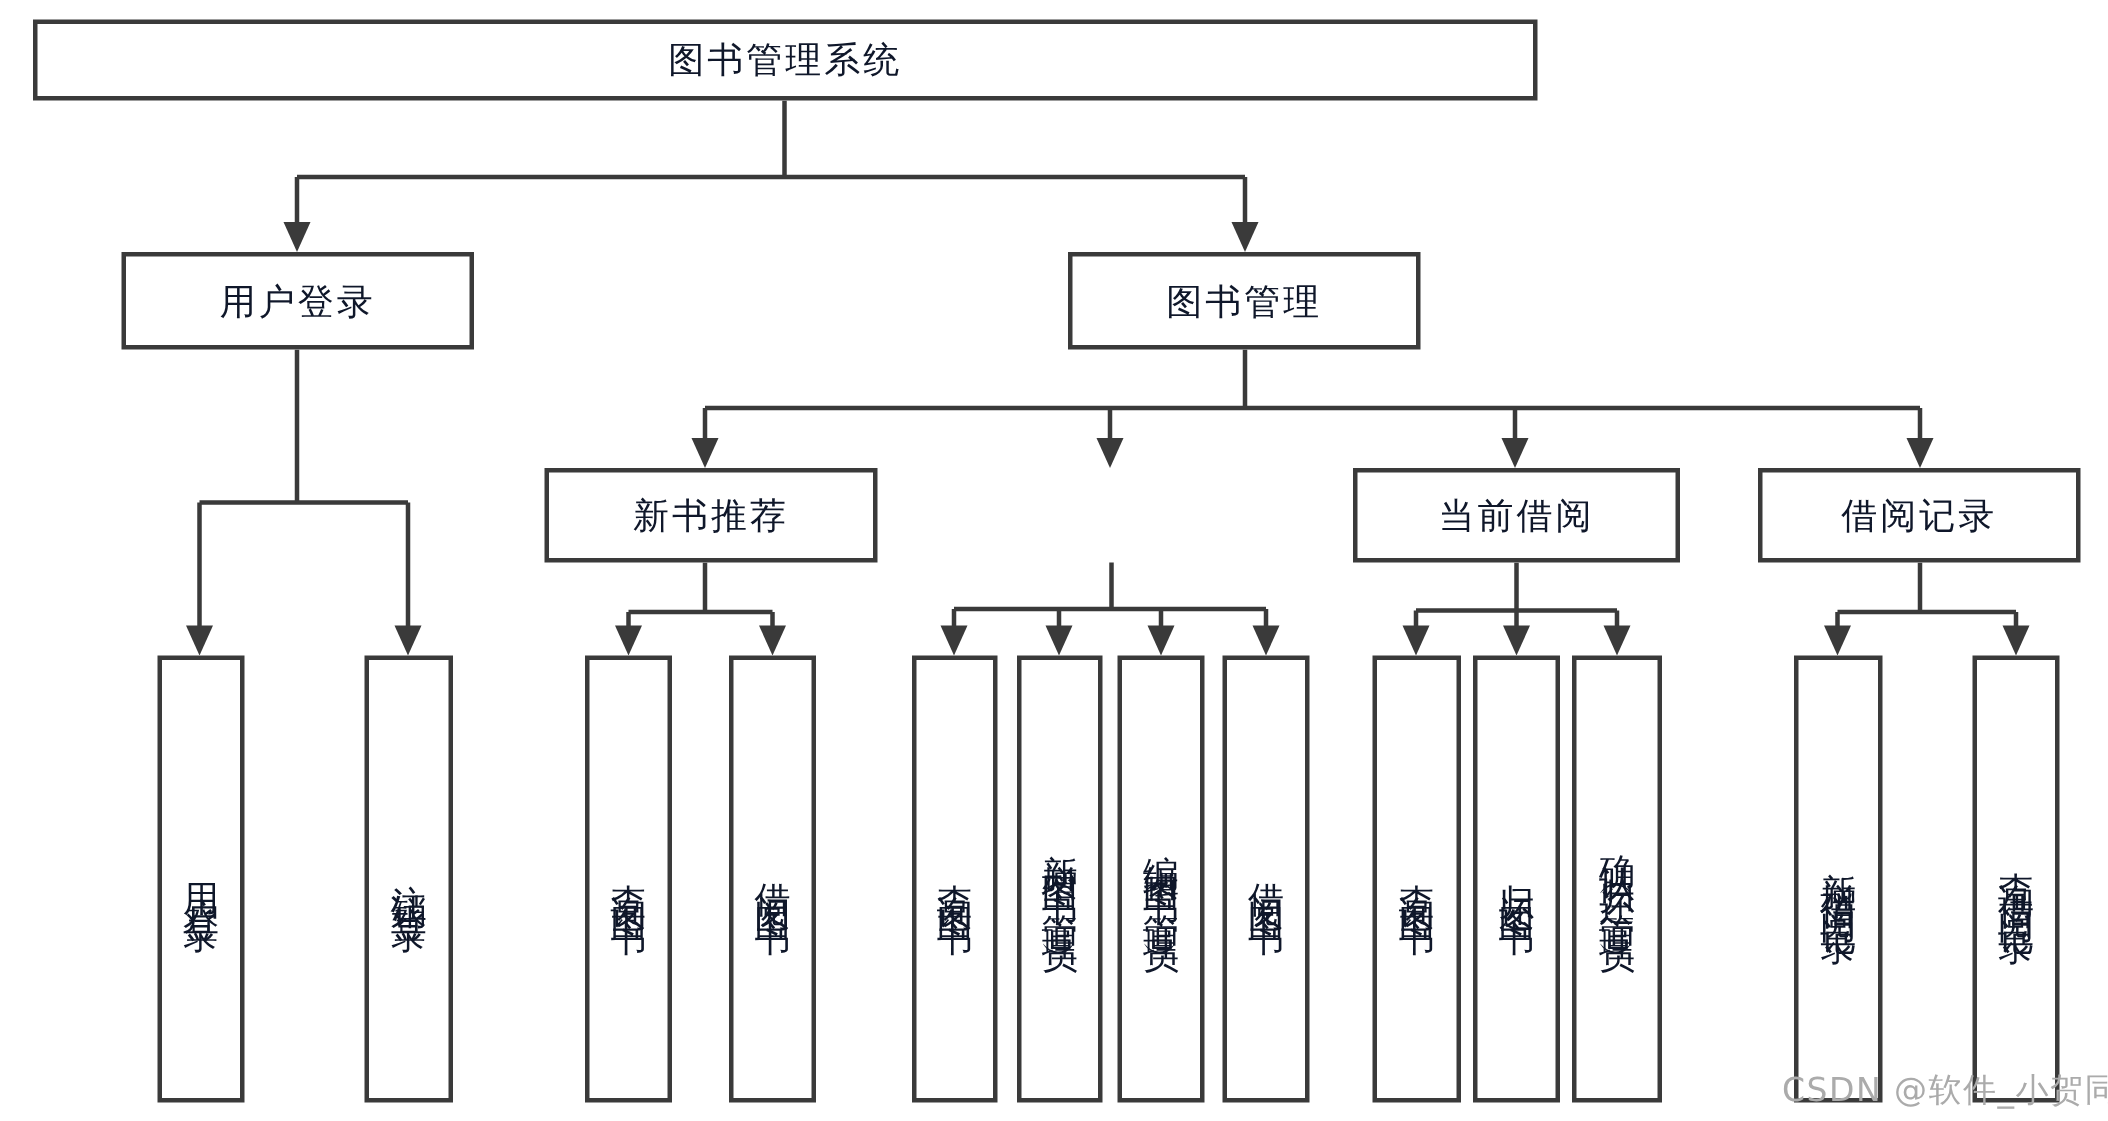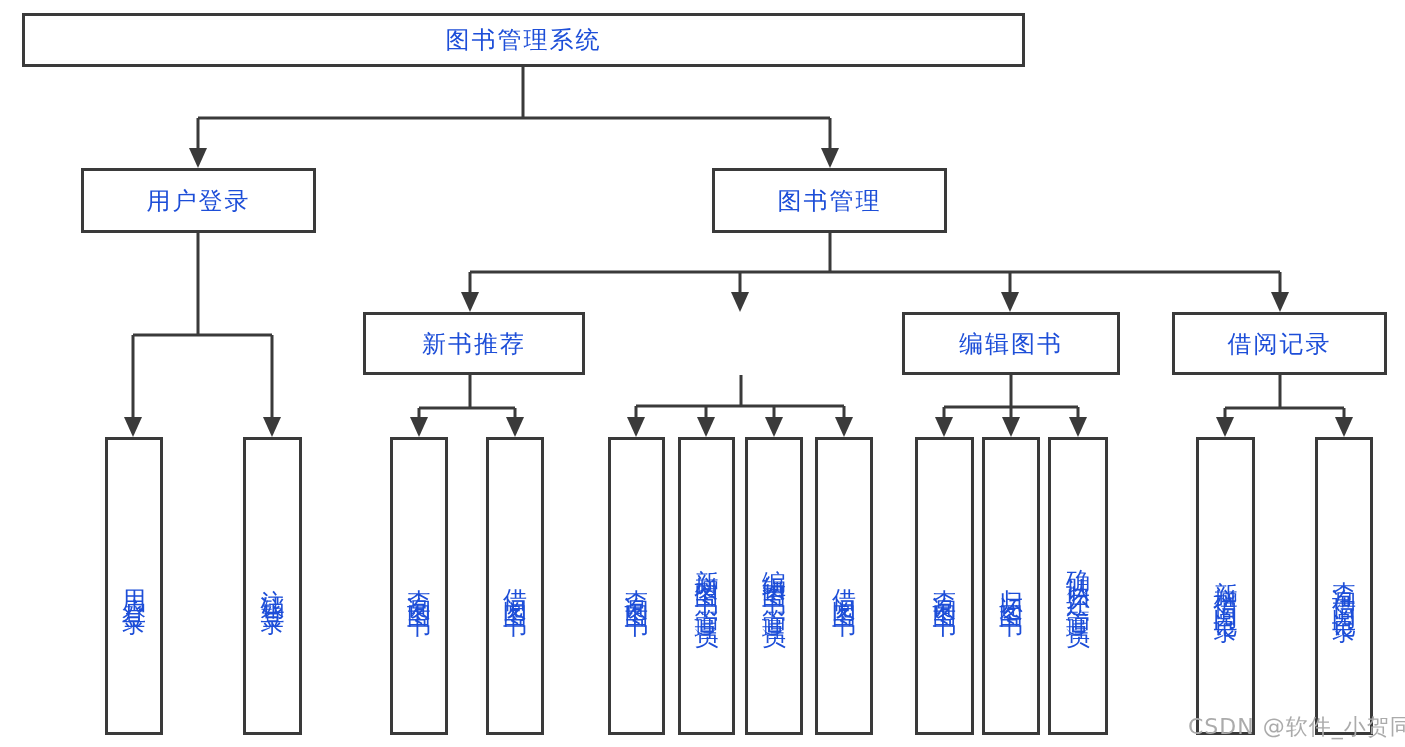--- a/index.html
+++ b/index.html
@@ -18,21 +18,21 @@
     z-index: 0;
   }
   .node {
     position: absolute;
     box-sizing: border-box;
     border: 3px solid #3a3a3a;
     background: #ffffff;
     display: flex;
     align-items: center;
     justify-content: center;
-    color: #1d4ed8;
+    color: #0f172a;
     font-size: 24px;
     letter-spacing: 2px;
     z-index: 1;
     white-space: nowrap;
   }
   .vnode {
     font-size: 24px;
     letter-spacing: 0;
   }
   .vnode span {
@@ -94,21 +94,21 @@
       <polygon points="1335,417 1353,417 1344,437"></polygon>
     </g>
   </svg>
 
   <div class="node" style="left:22px; top:13px; width:1003px; height:54px;">图书管理系统</div>
 
   <div class="node" style="left:81px; top:168px; width:235px; height:65px;">用户登录</div>
   <div class="node" style="left:712px; top:168px; width:235px; height:65px;">图书管理</div>
 
   <div class="node" style="left:363px; top:312px; width:222px; height:63px;">新书推荐</div>
-  <div class="node" style="left:902px; top:312px; width:218px; height:63px;">编辑图书</div>
+  <div class="node" style="left:902px; top:312px; width:218px; height:63px;">当前借阅</div>
   <div class="node" style="left:1172px; top:312px; width:215px; height:63px;">借阅记录</div>
 
   <div class="node vnode" style="left:105px; top:437px; width:58px; height:298px;">
     <span>用户登录</span>
   </div>
   <div class="node vnode" style="left:243px; top:437px; width:59px; height:298px;">
     <span>注销登录</span>
   </div>
 
   <div class="node vnode" style="left:390px; top:437px; width:58px; height:298px;">

